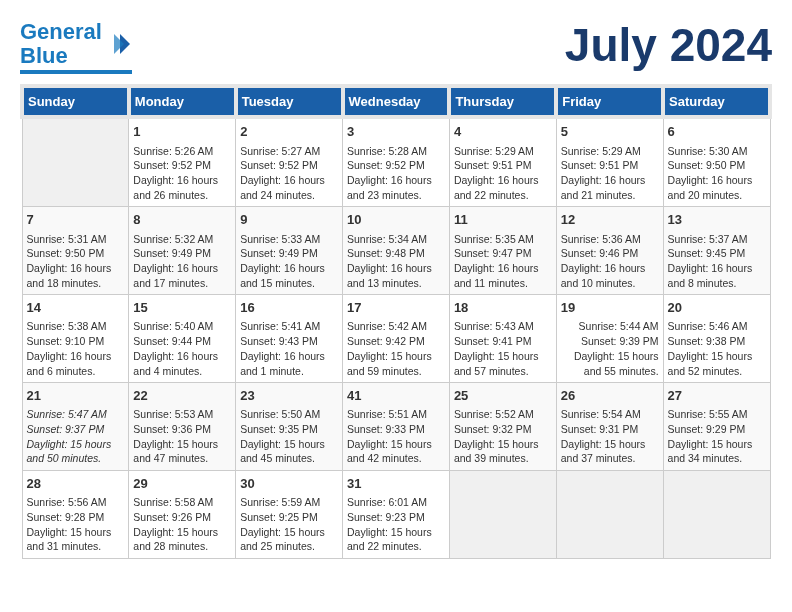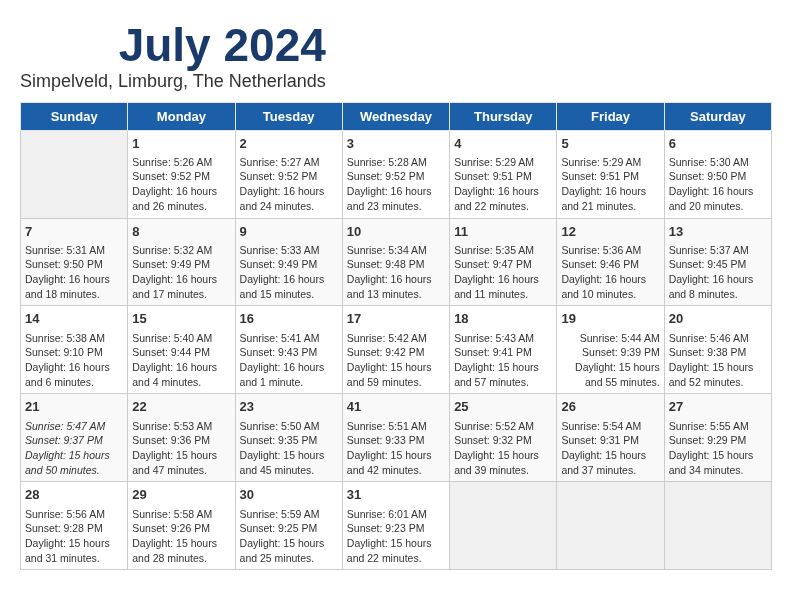--- a/index.html
+++ b/index.html
@@ -53,24 +53,24 @@
       width: 100%;
       border-collapse: collapse;
       font-size: 11px;
     }
     thead tr {
       background: #1a5fa8;
       color: #fff;
     }
     thead th {
       padding: 6px 4px;
-      text-align: center;
+      text-align: left;
       font-size: 13px;
       font-weight: bold;
-      border: 1px solid #e5e5e5;
+      border: 4px solid #e5e5e5;
     }
     tbody tr {
       vertical-align: top;
     }
     tbody td {
       border: 1px solid #ccc;
       padding: 4px 4px;
       min-height: 80px;
       color: #333;
       line-height: 1.4;
@@ -89,23 +89,38 @@
       color: #333;
     }
     .empty-cell {
       background: #f0f0f0;
     }
   </style>
 </head>
 <body>
 
 <div class="header-section">
+  <div class="logo">
+    <div style="display:flex; align-items:center; gap:2px;">
+      <div style="position:relative; display:inline-block;">
+        <span class="logo-text">
+          <span>General</span><br>
+          <span style="color:#1a7abf;">Blue</span>
+        </span>
+      </div>
+      <svg width="28" height="28" viewBox="0 0 28 28">
+        <polygon points="14,2 26,14 14,26 2,14" fill="none" stroke="#1a7abf" stroke-width="0"></polygon>
+        <path d="M16,4 L26,14 L16,24" fill="#1a5fa8"></path>
+        <path d="M10,4 L20,14 L10,24" fill="#1a7abf" opacity="0.7"></path>
+      </svg>
+    </div>
+    <div class="logo-blue-bar"></div>
+  </div>
   <div class="title-section">
     <div class="month-title">July 2024</div>
-    <div class="location-title">Simpelveld, Limburg, The Netherlands</div>
   </div>
 </div>
 
 <table>
   <thead>
     <tr>
     <th>Sunday</th>
         <th>Monday</th>
         <th>Tuesday</th>
         <th>Wednesday</th>

